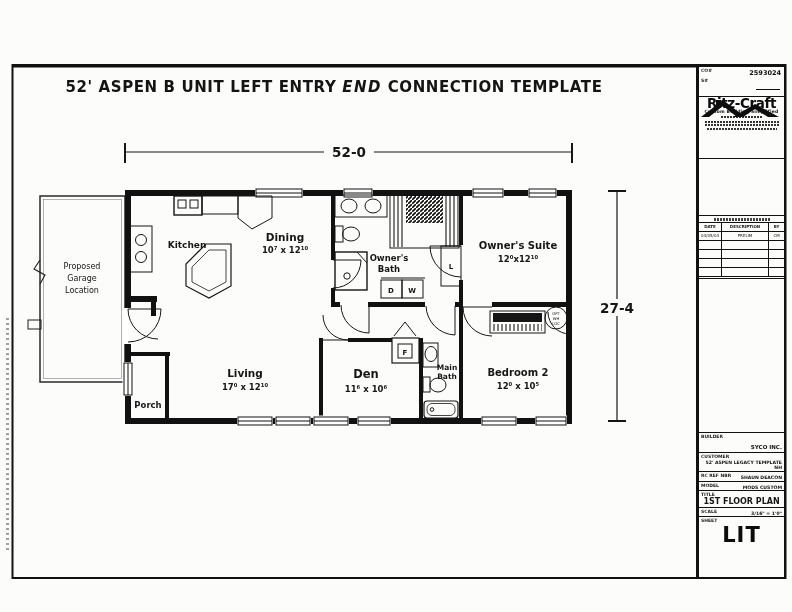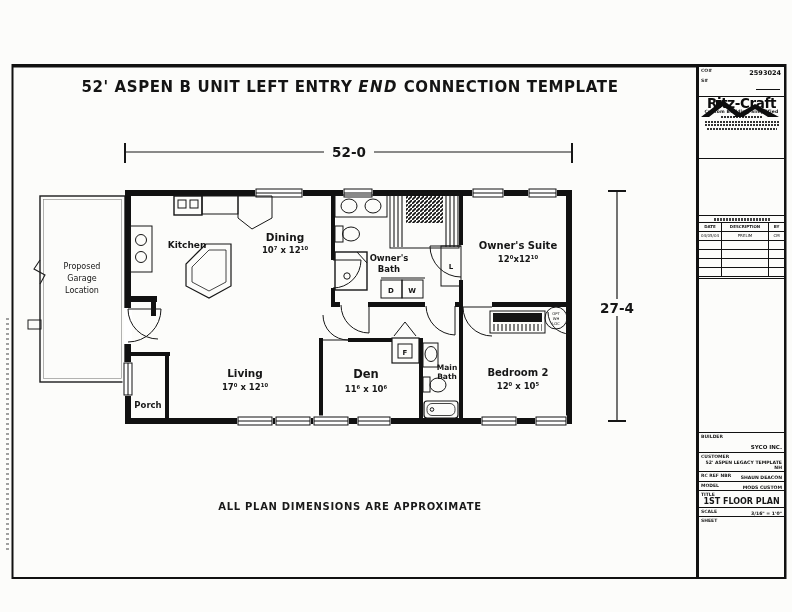--- a/index.html
+++ b/index.html
@@ -1,21 +1,21 @@
 <!DOCTYPE html>
 <html><head>
 <meta charset="utf-8">
 <style>
   html,body{margin:0;padding:0;background:#e8e8e6;}
   #sheet{position:relative;width:792px;height:612px;background:#fcfcfa;overflow:hidden;
          font-family:"DejaVu Sans",sans-serif;color:#161616;}
   svg{position:absolute;left:0;top:0;}
   .abs{position:absolute;}
   
-  #main-title{left:30px;top:78px;width:640px;text-align:center;
+  #main-title{left:14px;top:78px;width:640px;text-align:center;
     font-size:15px;font-weight:bold;letter-spacing:.6px;color:#141414;}
   #main-title .em{font-style:italic;font-weight:600;letter-spacing:1.5px;}
   #bottom-note{left:30px;top:501px;width:640px;text-align:center;
     font-size:10px;font-weight:bold;letter-spacing:.7px;color:#1a1a1a;}
   
   #edge-text{left:6px;top:318px;width:3px;height:232px;opacity:.55;
     background:repeating-linear-gradient(0deg,#555 0 2px,transparent 2px 5px);}
   
   #tb{left:698px;top:66px;width:85px;height:510px;border:1px solid #111;
       background:#fcfcfa;font-family:"DejaVu Sans",sans-serif;}
@@ -284,21 +284,20 @@
     <text x="556" y="315" text-anchor="middle" font-size="3.8">OPT</text>
     <text x="556" y="320" text-anchor="middle" font-size="3.8">WH</text>
     <text x="556" y="325" text-anchor="middle" font-size="3.8">LOC</text>
   </g>
 </svg>
 
 <div class="abs" id="main-title">
   <span>52' ASPEN B UNIT LEFT ENTRY </span><span class="em">END</span><span> CONNECTION TEMPLATE</span>
 </div>
 
-<div class="abs" id="bottom-note">ALL PLAN DIMENSIONS ARE APPROXIMATE</div>
 
 <div class="abs" id="edge-text"></div>
 
 <div class="abs" id="tb">
 
   <div class="tb-row" id="r-co">
     <span class="tb-lbl">CO#</span>
     <span class="tb-val" id="co-num">2593024</span>
     <span id="s-lbl">S#</span>
     <span id="s-line"></span>
@@ -372,16 +371,17 @@
     <span id="title-val">1ST FLOOR PLAN</span>
   </div>
 
   <div class="tb-row" id="r-scale">
     <span class="tb-lbl">SCALE</span>
     <span class="tb-val">3/16" = 1'0"</span>
   </div>
 
   <div class="tb-row" id="r-sheet">
     <span class="tb-lbl">SHEET</span>
+    <span id="sheet-val">LIT</span>
   </div>
 
 </div>
 </div>
 
 </body></html>

